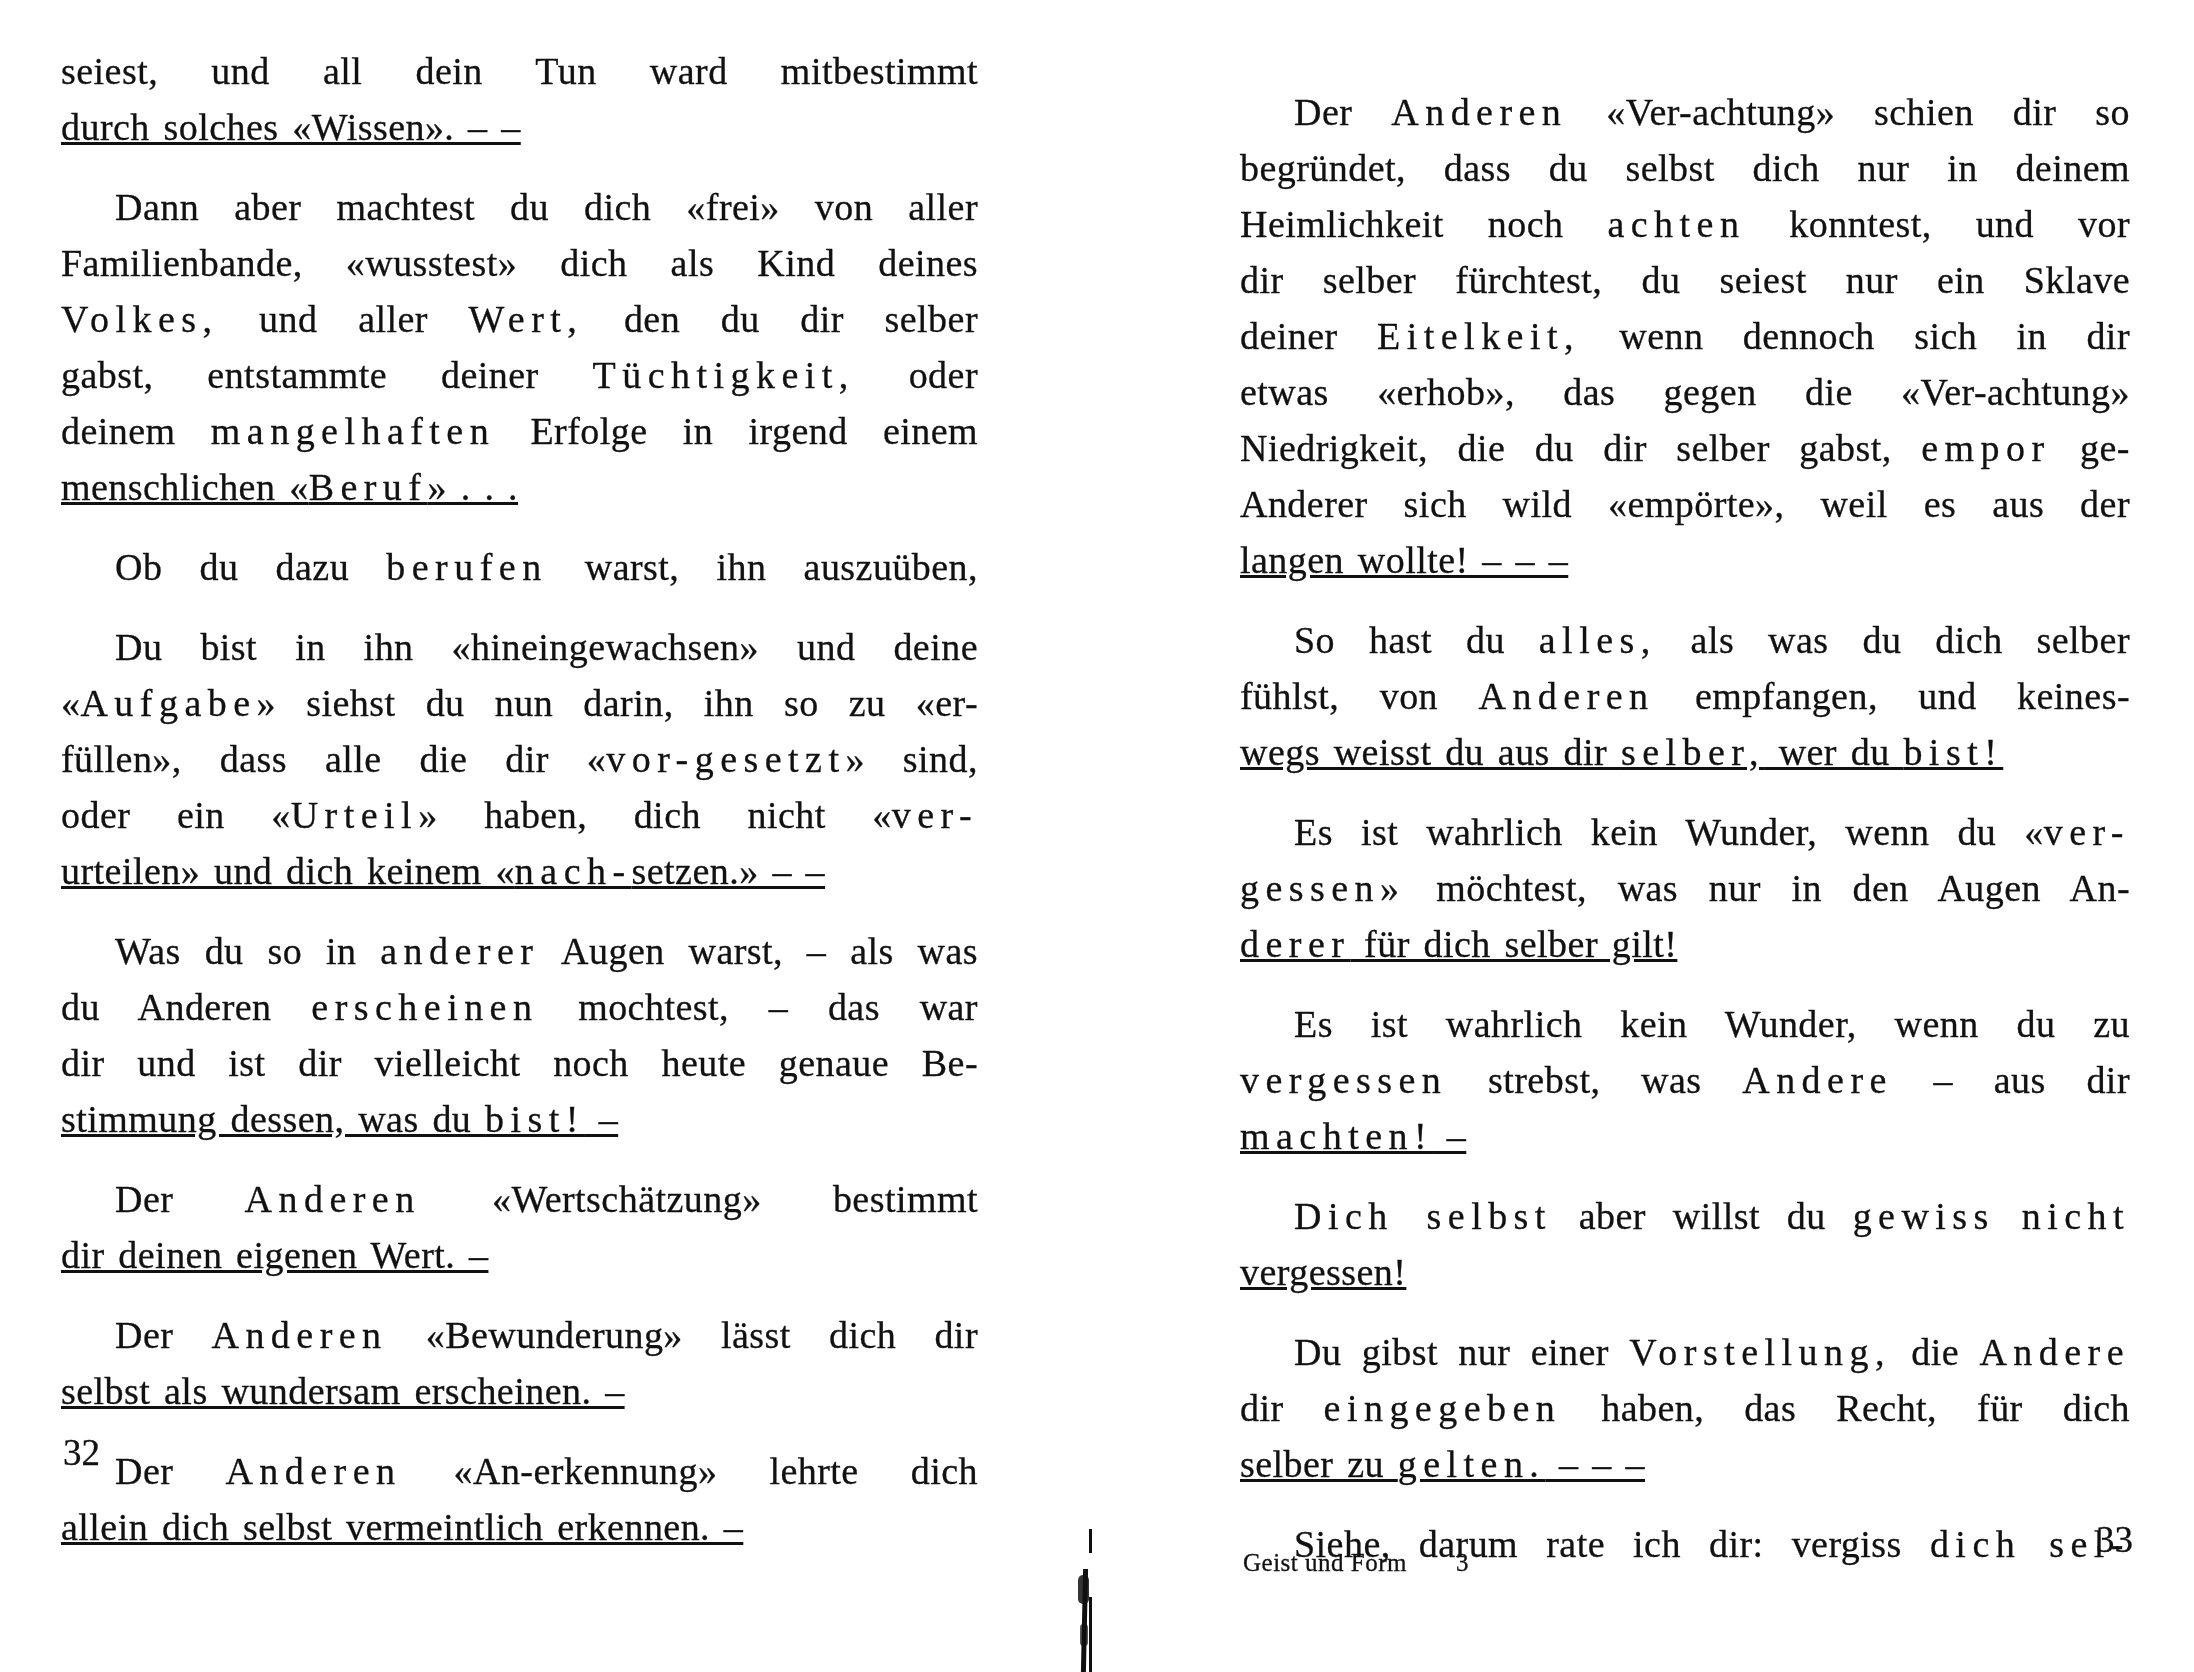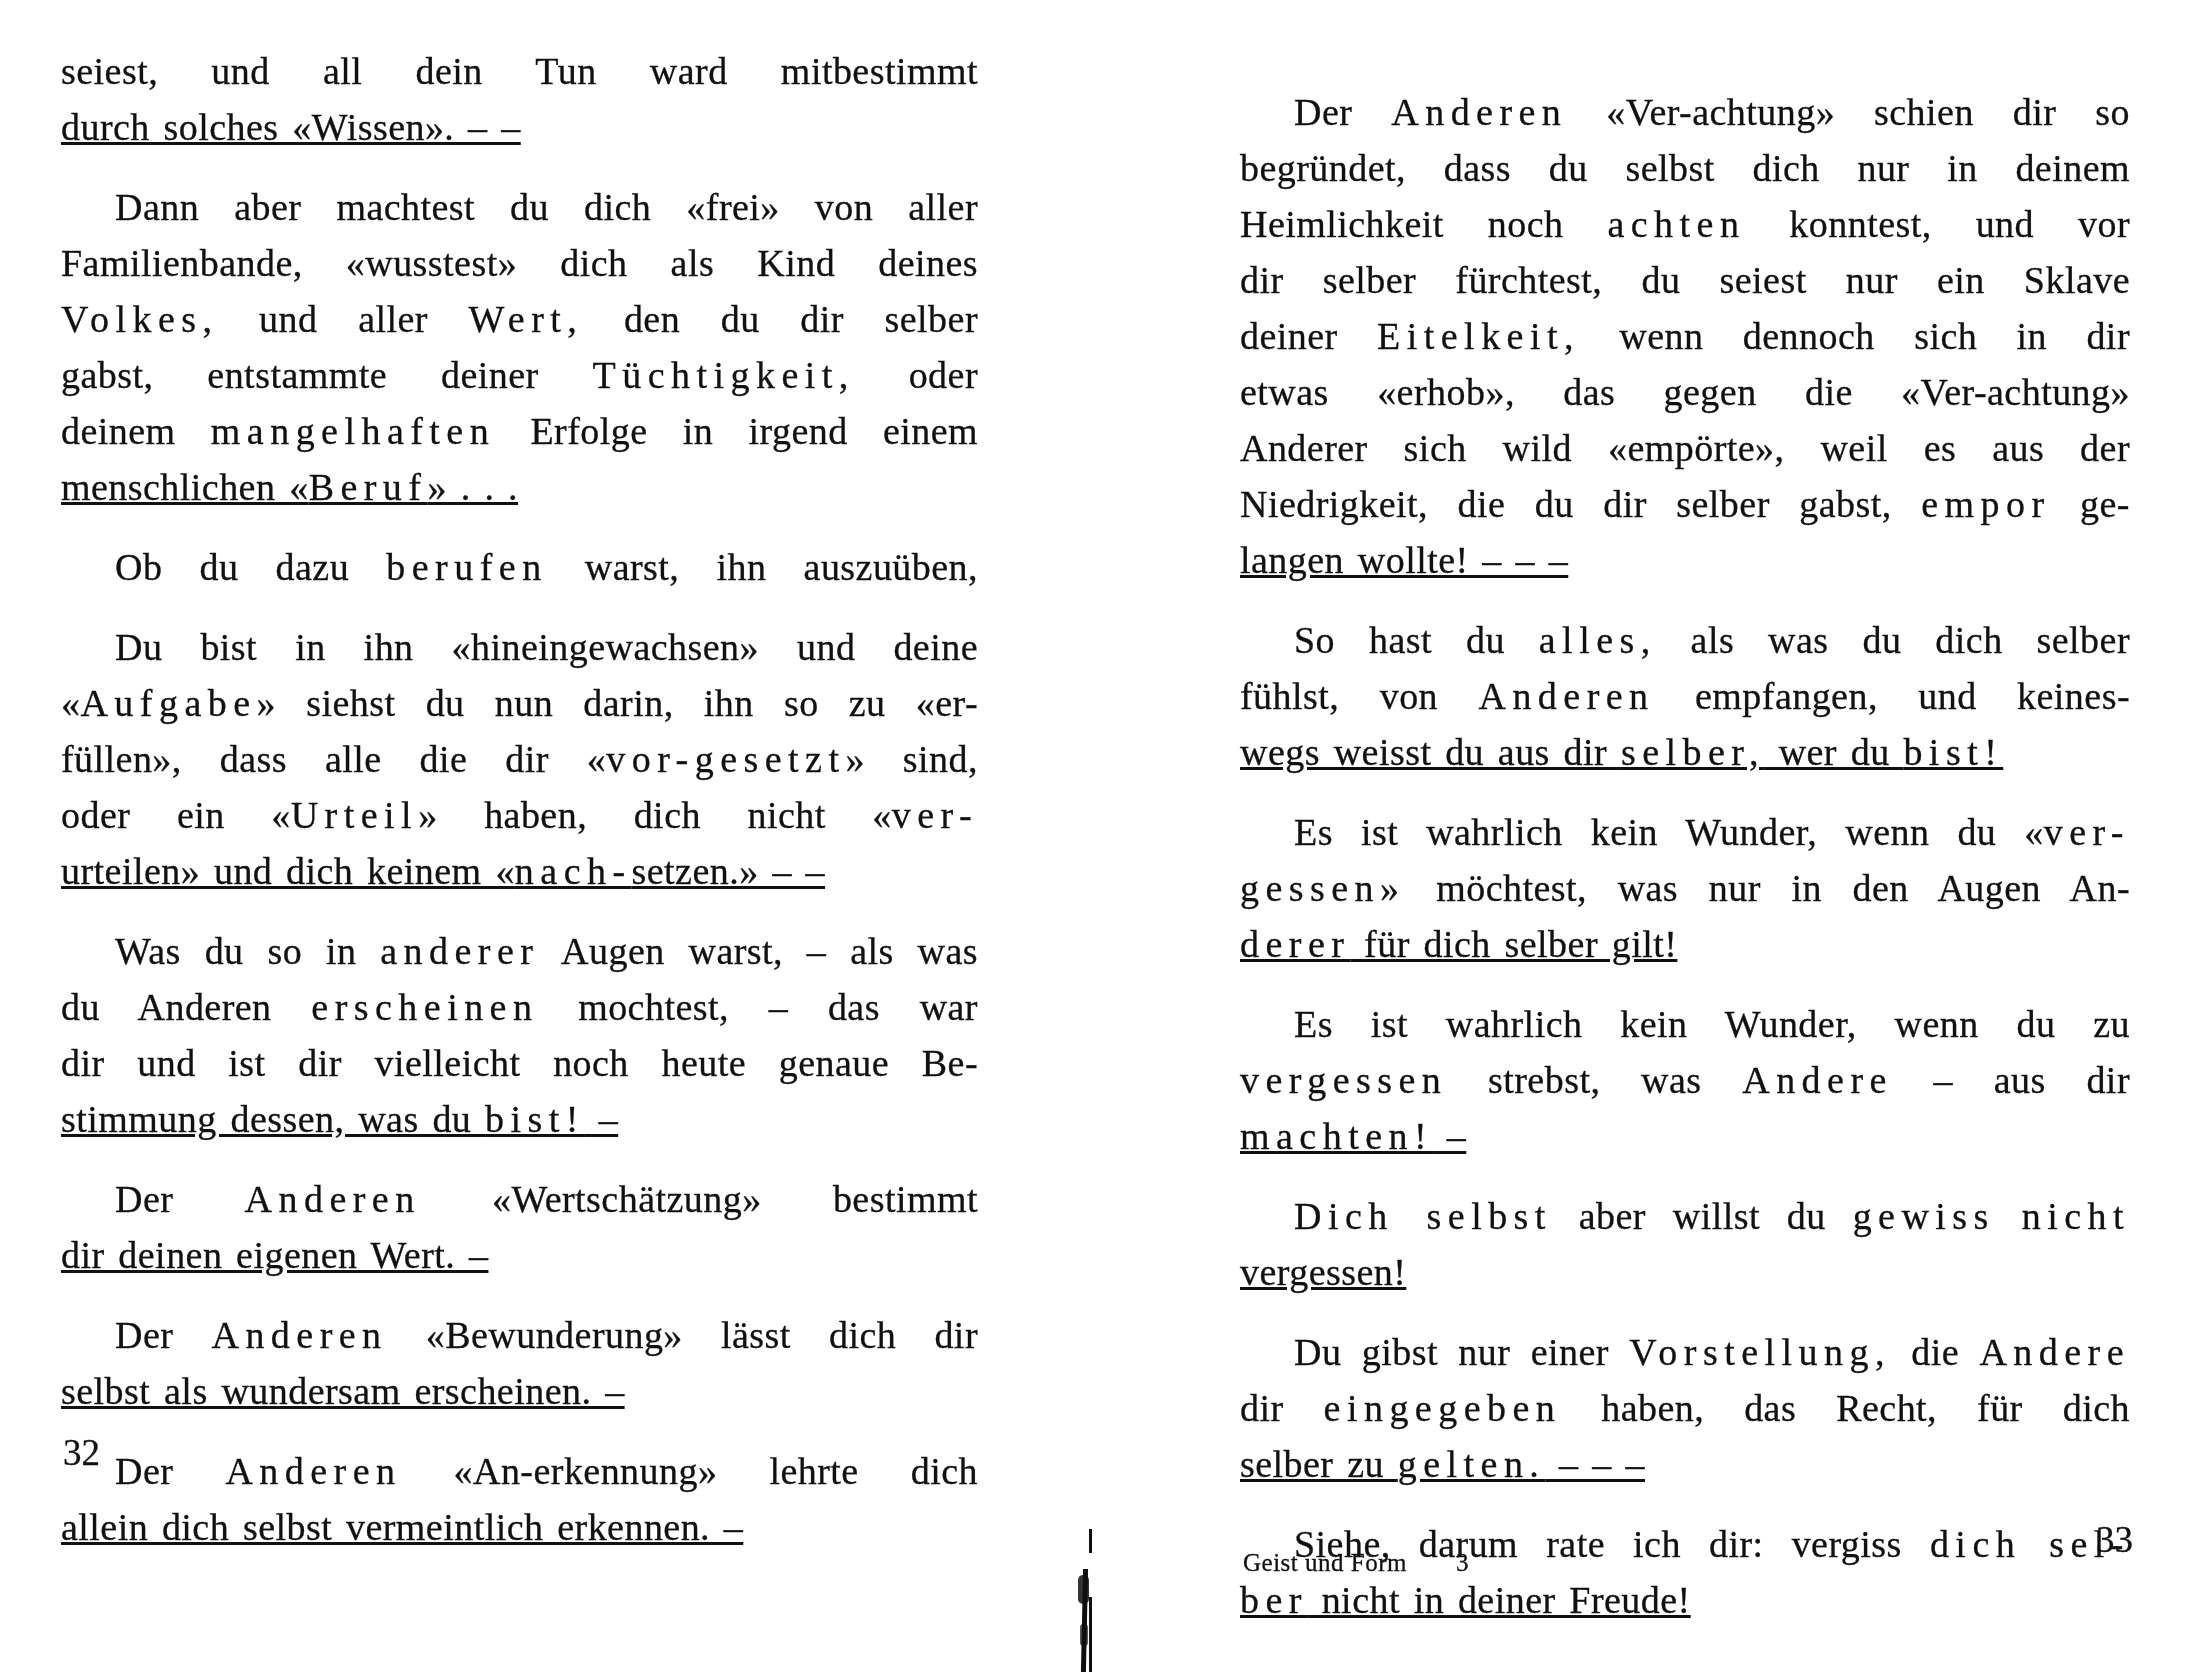--- a/index.html
+++ b/index.html
@@ -67,39 +67,38 @@
 </section>
 
 <section class="page right">
   <div class="textblock" id="right-lines">
       <div class="line indent"><span>Der </span><span class="sp">Anderen</span><span> «Ver-achtung» schien dir so</span></div>
       <div class="line"><span>begründet, dass du selbst dich nur in deinem</span></div>
       <div class="line"><span>Heimlichkeit noch </span><span class="sp">achten</span><span> konntest, und vor</span></div>
       <div class="line"><span>dir selber fürchtest, du seiest nur ein Sklave</span></div>
       <div class="line"><span>deiner </span><span class="sp">Eitelkeit,</span><span> wenn dennoch sich in dir</span></div>
       <div class="line"><span>etwas «erhob», das gegen die «Ver-achtung»</span></div>
+      <div class="line"><span>Niedrigkeit, die du dir selber gabst, </span><span class="sp">empor</span><span> ge-</span></div>
       <div class="line"><span>Anderer sich wild «empörte», weil es aus der</span></div>
-      <div class="line"><span>Niedrigkeit, die du dir selber gabst, </span><span class="sp">empor</span><span> ge-</span></div>
       <div class="line last"><span>langen wollte! – – –</span></div>
       <div class="line indent"><span>So hast du </span><span class="sp">alles,</span><span> als was du dich selber</span></div>
       <div class="line"><span>fühlst, von </span><span class="sp">Anderen</span><span> empfangen, und keines-</span></div>
       <div class="line last"><span>wegs weisst du aus dir </span><span class="sp">selber,</span><span> wer du </span><span class="sp">bist!</span></div>
       <div class="line indent"><span>Es ist wahrlich kein Wunder, wenn du «</span><span class="sp">ver-</span></div>
       <div class="line"><span class="sp">gessen»</span><span> möchtest, was nur in den Augen An-</span></div>
       <div class="line last"><span class="sp">derer</span><span> für dich selber gilt!</span></div>
       <div class="line indent"><span>Es ist wahrlich kein Wunder, wenn du zu</span></div>
       <div class="line"><span class="sp">vergessen</span><span> strebst, was </span><span class="sp">Andere</span><span> – aus dir</span></div>
       <div class="line last"><span class="sp">machten!</span><span> –</span></div>
       <div class="line indent"><span class="sp">Dich selbst</span><span> aber willst du </span><span class="sp">gewiss</span><span> </span><span class="sp">nicht</span></div>
       <div class="line last"><span>vergessen!</span></div>
       <div class="line indent"><span>Du gibst nur einer </span><span class="sp">Vorstellung,</span><span> die </span><span class="sp">Andere</span></div>
       <div class="line"><span>dir </span><span class="sp">eingegeben</span><span> haben, das Recht, für dich</span></div>
       <div class="line last"><span>selber zu </span><span class="sp">gelten.</span><span> – – –</span></div>
       <div class="line indent"><span>Siehe, darum rate ich dir: vergiss </span><span class="sp">dich</span><span> </span><span class="sp">sel-</span></div>
-      <div class="line last"><span class="sp">ber</span><span> nicht in deiner Freude!</span></div>
     </div>
   <div class="pagenum pn-right">33</div>
   <div class="signature">
     <span>Geist und Form</span><span class="sig-num">3</span>
   </div>
 </section>
 
 <div class="artifact" id="art-tick"></div>
 <div class="artifact" id="art-s1"></div>
 <div class="artifact" id="art-s2"></div>

